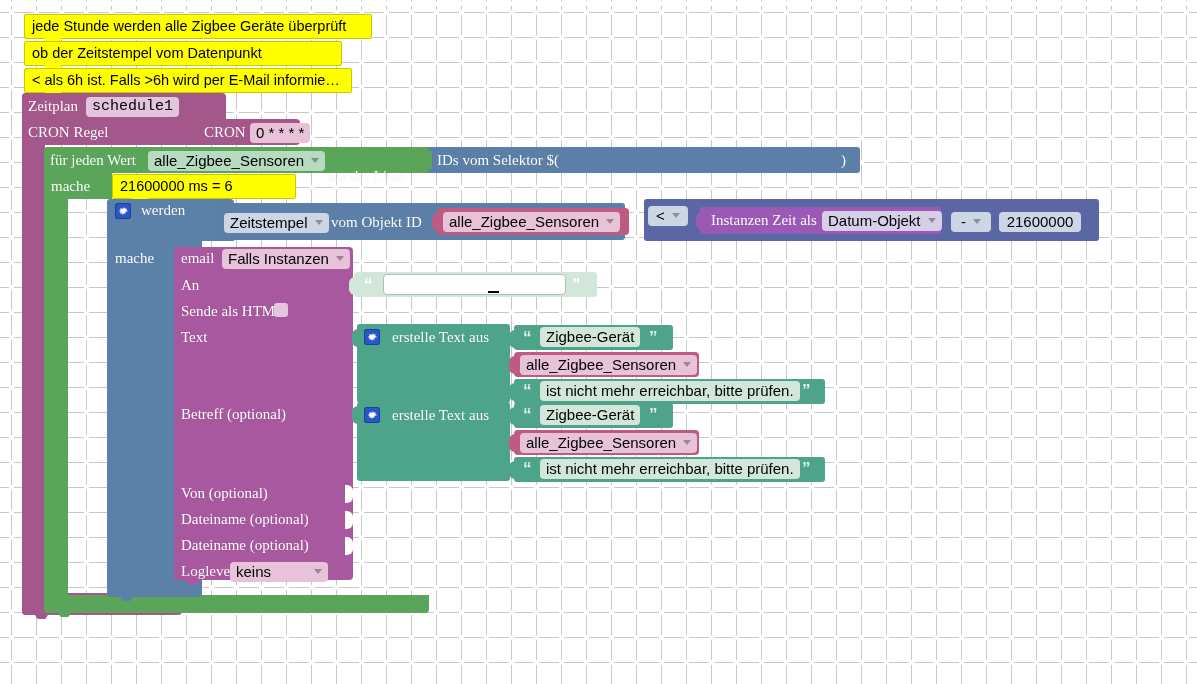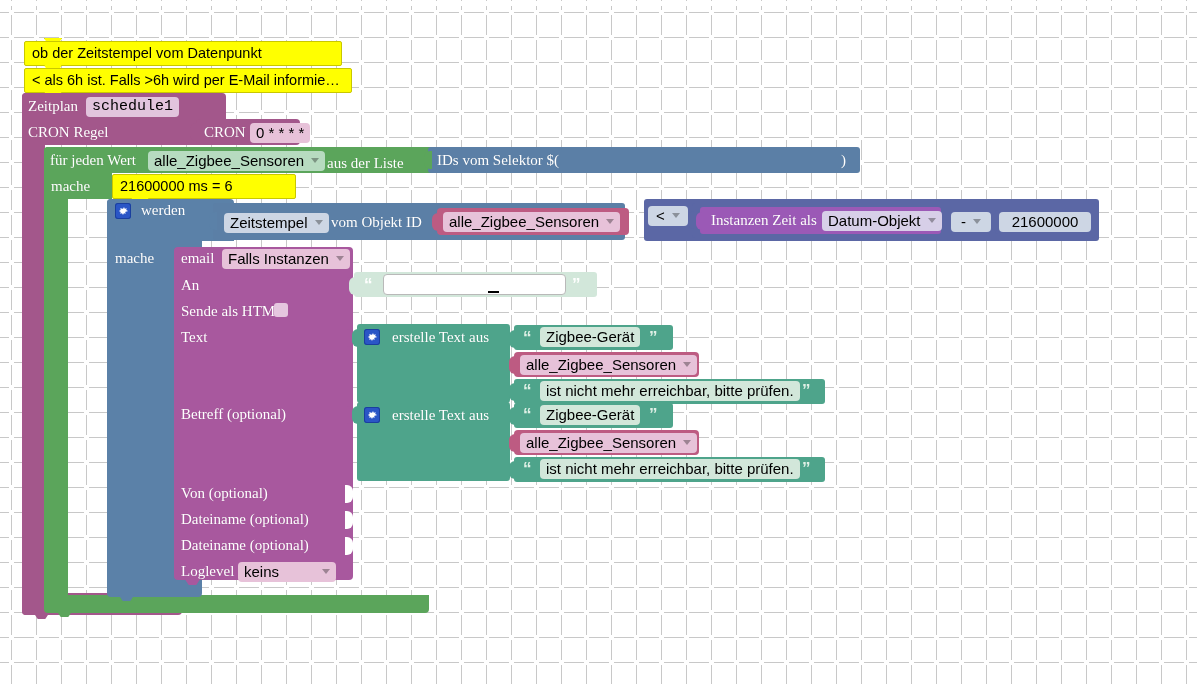--- a/index.html
+++ b/index.html
@@ -106,20 +106,23 @@
   .socket{
     position:absolute;width:8px;height:18px;border-radius:6px 0 0 6px;
   }
 </style>
 </head>
 <body>
 
 <div id="canvas">
   <div id="grid"></div>
 
+  <div class="cmt" style="left:24px;top:14px;width:348px;">
+    <span>jede Stunde werden alle Zigbee Geräte überprüft</span>
+  </div>
   <div class="notch" style="left:44px;top:38px;"></div>
 
   <div class="cmt" style="left:24px;top:41px;width:318px;">
     <span>ob der Zeitstempel vom Datenpunkt link_quality</span>
   </div>
   <div class="notch" style="left:44px;top:65px;"></div>
 
   <div class="cmt" style="left:24px;top:68px;width:328px;">
     <span>&lt; als 6h ist. Falls &gt;6h wird per E-Mail informie…</span>
   </div>
@@ -150,21 +153,21 @@
   <div class="blk c-green" style="left:44px;top:147px;width:388px;height:26px;border-radius:4px 0 0 0;"></div>
   <div class="blk c-green" style="left:44px;top:173px;width:68px;height:26px;"></div>
   <div class="blk c-green" style="left:44px;top:595px;width:385px;height:18px;border-radius:0 0 4px 4px;"></div>
   <div class="blk c-green" style="left:56px;top:610px;width:17px;height:7px;clip-path:polygon(0 0,100% 0,72% 100%,28% 100%);"></div>
 
   <div class="txt lbl" style="left:50px;top:153px;">für jeden Wert</div>
   <div class="field f-green" style="position:absolute;left:148px;top:151px;">
     <span>alle_Zigbee_Sensoren</span>
     <span class="caret"></span>
   </div>
-  <div class="txt lbl" style="left:327px;top:156px;">aus der Liste</div>
+  <div class="txt lbl" style="left:327px;top:169px;">aus der Liste</div>
   <div class="txt lbl" style="left:51px;top:179px;">mache</div>
 
   <div class="blk c-slate" style="left:428px;top:147px;width:432px;height:26px;border-radius:3px;"></div>
   <div class="socket" style="left:424px;top:151px;background:#5ba55b;"></div>
   <div class="txt lbl" style="left:437px;top:153px;">IDs vom Selektor $(</div>
   <div class="txt lbl" style="left:841px;top:153px;">)</div>
 
   <div class="cmt" style="left:112px;top:174px;width:184px;">
     <span>21600000 ms = 6 Stunden</span>
   </div>
@@ -216,21 +219,21 @@
     <span class="caret"></span>
   </div>
 
   <div class="field f-bluegray" style="position:absolute;left:951px;top:212px;width:40px;justify-content:center;">
     <span>-</span>
     <span class="caret"></span>
   </div>
 
   <div class="blk c-navy" style="left:995px;top:210px;width:90px;height:24px;border-radius:3px;"></div>
   <div class="socket" style="left:991px;top:213px;background:#5b67a5;"></div>
-  <div class="field f-bluegray" style="position:absolute;left:999px;top:212px;width:92px;justify-content:center;">
+  <div class="field f-bluegray" style="position:absolute;left:999px;top:212px;width:82px;justify-content:center;">
     <span>21600000</span>
   </div>
 
   <div class="blk c-purple" style="left:174px;top:247px;width:179px;height:333px;border-radius:4px;"></div>
   <div class="blk c-purple" style="left:184px;top:578px;width:17px;height:7px;clip-path:polygon(0 0,100% 0,72% 100%,28% 100%);"></div>
 
   <div class="txt lbl" style="left:181px;top:251px;text-align:center;">email</div>
   <div class="field f-pink2" style="position:absolute;left:222px;top:249px;">
     <span>Falls Instanzen</span>
     <span class="caret"></span>
@@ -251,21 +254,21 @@
   <div class="txt lbl" style="left:181px;top:486px;">Von (optional)</div>
   <div class="plug" style="left:345px;top:485px;background:#ffffff;"></div>
 
   <div class="txt lbl" style="left:181px;top:512px;">Dateiname (optional)</div>
   <div class="plug" style="left:345px;top:511px;background:#ffffff;"></div>
 
   <div class="txt lbl" style="left:181px;top:538px;">Dateiname (optional)</div>
   <div class="plug" style="left:345px;top:537px;background:#ffffff;"></div>
 
   <div class="txt lbl" style="left:181px;top:564px;">Loglevel</div>
-  <div class="field f-pink2" style="position:absolute;left:238px;top:562px;gap:41px;">
+  <div class="field f-pink2" style="position:absolute;left:230px;top:562px;gap:41px;">
     <span>keins</span>
     <span class="caret"></span>
   </div>
 
   <div class="blk" style="left:354px;top:272px;width:243px;height:25px;background:#d2e7da;border-radius:3px;"></div>
   <div class="socket" style="left:349px;top:277px;background:#d2e7da;"></div>
   <span class="qm qm-d" style="position:absolute;left:364px;top:276px;color:#ffffff;">“</span>
   <div class="field f-white" style="position:absolute;left:383px;top:274px;width:183px;height:21px;"></div>
   <span style="position:absolute;left:488px;top:278px;width:11px;height:13px;border-bottom:2px solid #000;"></span>
   <span class="qm qm-d" style="position:absolute;left:572px;top:276px;color:#ffffff;">”</span>

